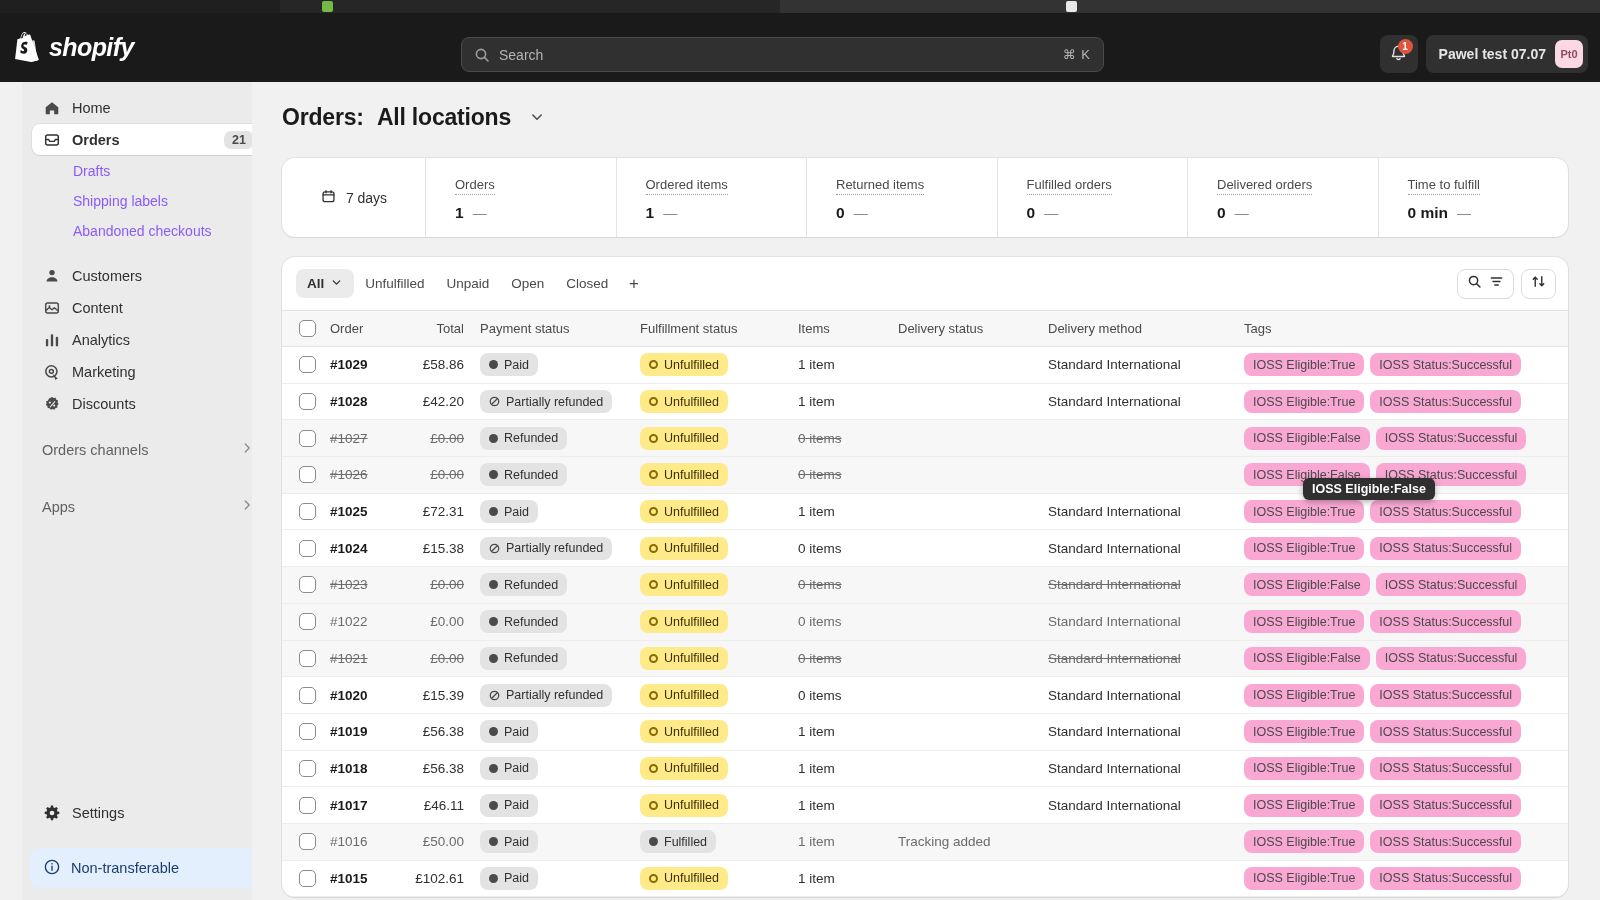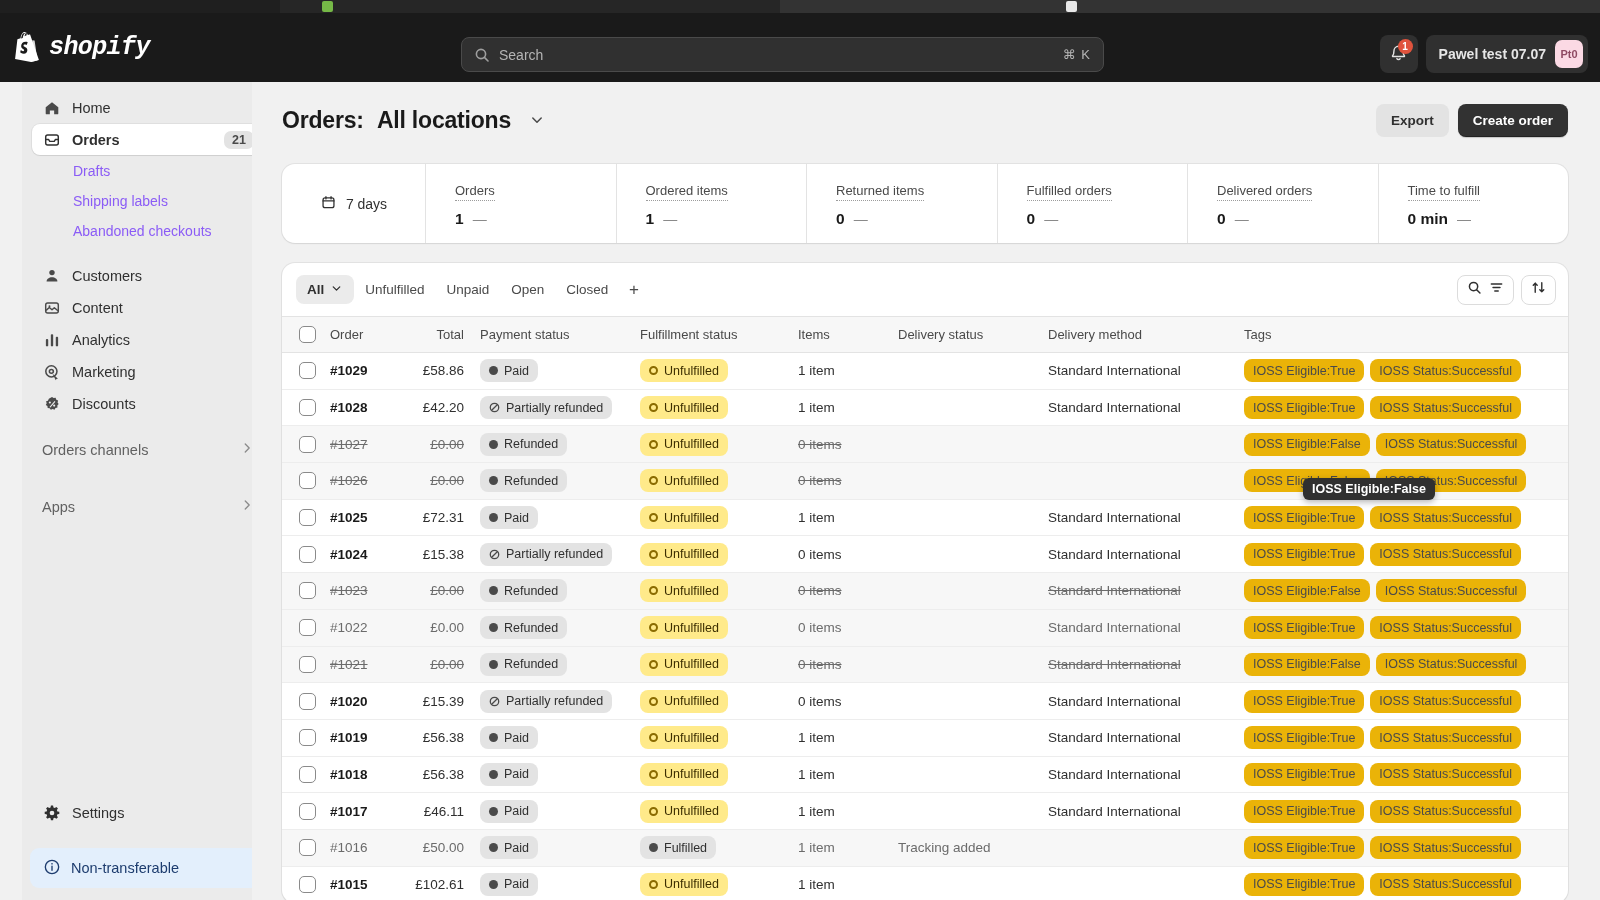--- a/index.html
+++ b/index.html
@@ -15,21 +15,21 @@
   .chrome-sliver .tab-b { position: absolute; left: 780px; top: 0; width: 820px; height: 13px; background: #333; }
   .chrome-sliver .fav { position: absolute; top: 1px; width: 11px; height: 11px; border-radius: 2px; }
   .chrome-sliver .fav1 { left: 322px; background: #76b947; }
   .chrome-sliver .fav2 { left: 1066px; background: #e8e8e8; }
 
   
   .topbar {
     position: absolute; top: 13px; left: 0; width: 1600px; height: 69px;
     background: #1a1a1a; display: flex; align-items: center;
   }
-  .logo { position: absolute; left: 12px; display: flex; align-items: center; gap: 7px; font-family: Liberation Mono, monospace; }
+  .logo { position: absolute; left: 12px; display: flex; align-items: center; gap: 7px; }
   .logo-mark { width: 30px; height: 31px; }
   .logo-text { color: #fff; font-size: 25px; font-weight: 700; font-style: italic; letter-spacing: -0.6px; }
 
   .searchbar {
     position: absolute; left: 461px; top: 24px; width: 643px; height: 35px;
     background: #303030; border: 1px solid #4a4a4a; border-radius: 8px;
     display: flex; align-items: center; padding: 0 12px; gap: 9px;
   }
   .searchbar .sicon { width: 16px; height: 16px; flex: 0 0 16px; opacity: .72; }
   .searchbar .splaceholder { color: #b5b5b5; font-size: 14px; flex: 1; }
@@ -148,21 +148,21 @@
     border-radius: 8px; padding: 0 9px; font-size: 12.5px; white-space: nowrap;
   }
   .badge-grey { background: #e3e3e3; color: #303030; }
   .badge-yellow { background: #ffea8a; color: #3d2f00; }
   .dot-filled { width: 9px; height: 9px; border-radius: 50%; background: #4a4a4a; flex: 0 0 9px; }
   .dot-hollow { width: 9px; height: 9px; border-radius: 50%; border: 2px solid #8a6b00; flex: 0 0 9px; }
   .dot-slash { width: 11px; height: 11px; flex: 0 0 11px; }
 
   .tag {
     display: inline-flex; align-items: center; height: 23px; border-radius: 8px;
-    background: #eab308; color: #4a4a4a; font-size: 12.5px; padding: 0 9px; margin-right: 6px; white-space: nowrap;
+    background: #f9a8d4; color: #4a4a4a; font-size: 12.5px; padding: 0 9px; margin-right: 6px; white-space: nowrap;
   }
   .tags-cell { white-space: nowrap; overflow: visible; }
 
   .tooltip {
     position: absolute; background: #303030; color: #fff; font-size: 12.5px; font-weight: 600;
     border-radius: 6px; padding: 4px 9px; z-index: 40; white-space: nowrap;
     box-shadow: 0 2px 6px rgba(0,0,0,.3);
   }
 </style>
 </head>
@@ -354,24 +354,20 @@
 
   <div class="page-head">
     <div class="page-title">
       <span>Orders:</span>
       <span class="loc">All locations</span>
       <span class="chev">
         <svg viewBox="0 0 16 16" width="16" height="16" fill="none" stroke="#4a4a4a" stroke-width="1.5" stroke-linecap="round" stroke-linejoin="round">
             <path d="m3.8 6 4.2 4.2L12.2 6"></path>
           </svg>
       </span>
-    </div>
-    <div class="head-actions">
-      <div class="btn btn-plain">Export</div>
-      <div class="btn btn-primary">Create order</div>
     </div>
   </div>
 
   <div class="metrics">
     <div class="metric-date">
       <span>
         <svg viewBox="0 0 20 20" width="17" height="17" fill="none" stroke="#303030" stroke-width="1.5">
           <rect x="3.6" y="4.6" width="12.8" height="11.5" rx="2.4"></rect>
             <path d="M3.6 8.2h12.8M7 3.2v2.6M13 3.2v2.6" stroke-linecap="round"></path>
         </svg>

